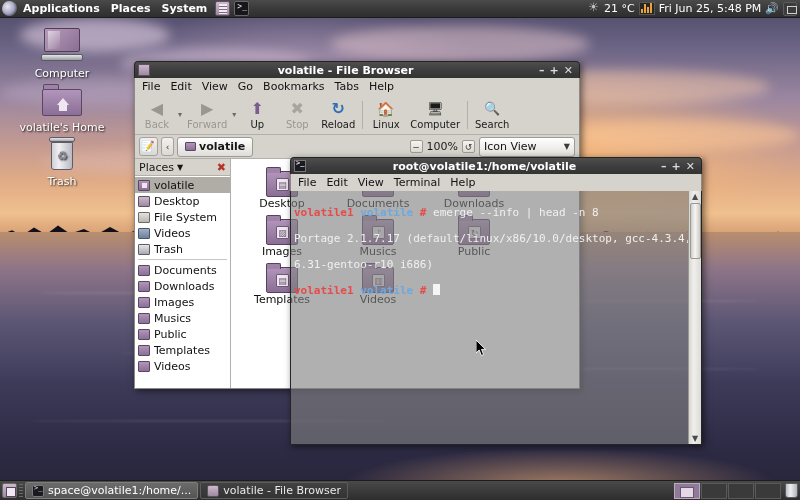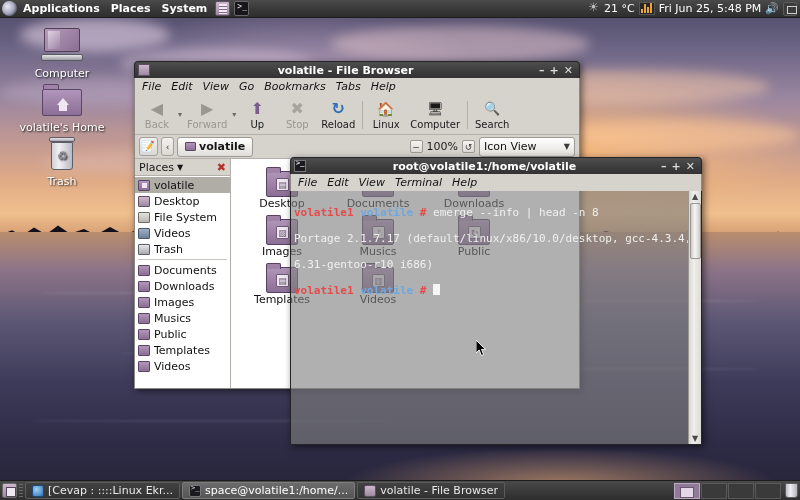--- a/index.html
+++ b/index.html
@@ -200,21 +200,21 @@
     font-family:"DejaVu Sans Mono", monospace; font-size:7px; color:#e6e6e6;
   }
   .tb-title { flex:1 1 auto; text-align:center; white-space:nowrap; overflow:hidden; }
   .tb-buttons { display:flex; gap:5px; align-items:center; padding-right:3px; color:#dcdcdc; font-size:11px; }
   .tb-buttons span { cursor:default; line-height:11px; }
 
   .menubar {
     display:flex; align-items:center; gap:0;
     background:#d6d3cd;
     border-left:1px solid #8d8a85; border-right:1px solid #8d8a85;
-    padding:1px 2px; height:17px;font-style:italic;
+    padding:1px 2px; height:17px;
   }
   .menubar .mi { padding:1px 5px; font-size:11px; color:#121212; cursor:default; }
 
   
   #file-browser { left:134px; top:61px; width:446px; height:328px; z-index:20; }
   .fb-body {
     background:#d6d3cd;
     border:1px solid #8d8a85; border-top:none;
     height: calc(100% - 34px);
     display:flex; flex-direction:column;
@@ -741,24 +741,20 @@
     </div>
   </div>
 
   <svg id="cursor" style="left:476px; top:340px;" viewBox="0 0 12 18">
     <polygon points="0,0 0,13 3.2,10 5.4,15.5 7.6,14.6 5.5,9.4 9.6,9.4" fill="#000000" stroke="#ffffff" stroke-width="0.9"></polygon>
   </svg>
 
   <div id="taskbar">
     <div class="show-desktop"></div>
     <div class="tb-grip"></div>
-    <div class="task-btn">
-      <span class="task-ic task-ic-web"></span>
-      <span class="task-label">[Cevap : ::::Linux Ekr...</span>
-    </div>
     <div class="task-btn active">
       <span class="task-ic task-ic-term"></span>
       <span class="task-label">space@volatile1:/home/...</span>
     </div>
     <div class="task-btn">
       <span class="task-ic task-ic-files"></span>
       <span class="task-label">volatile - File Browser</span>
     </div>
     <div class="taskbar-right">
       <div class="ws-box active"></div>

